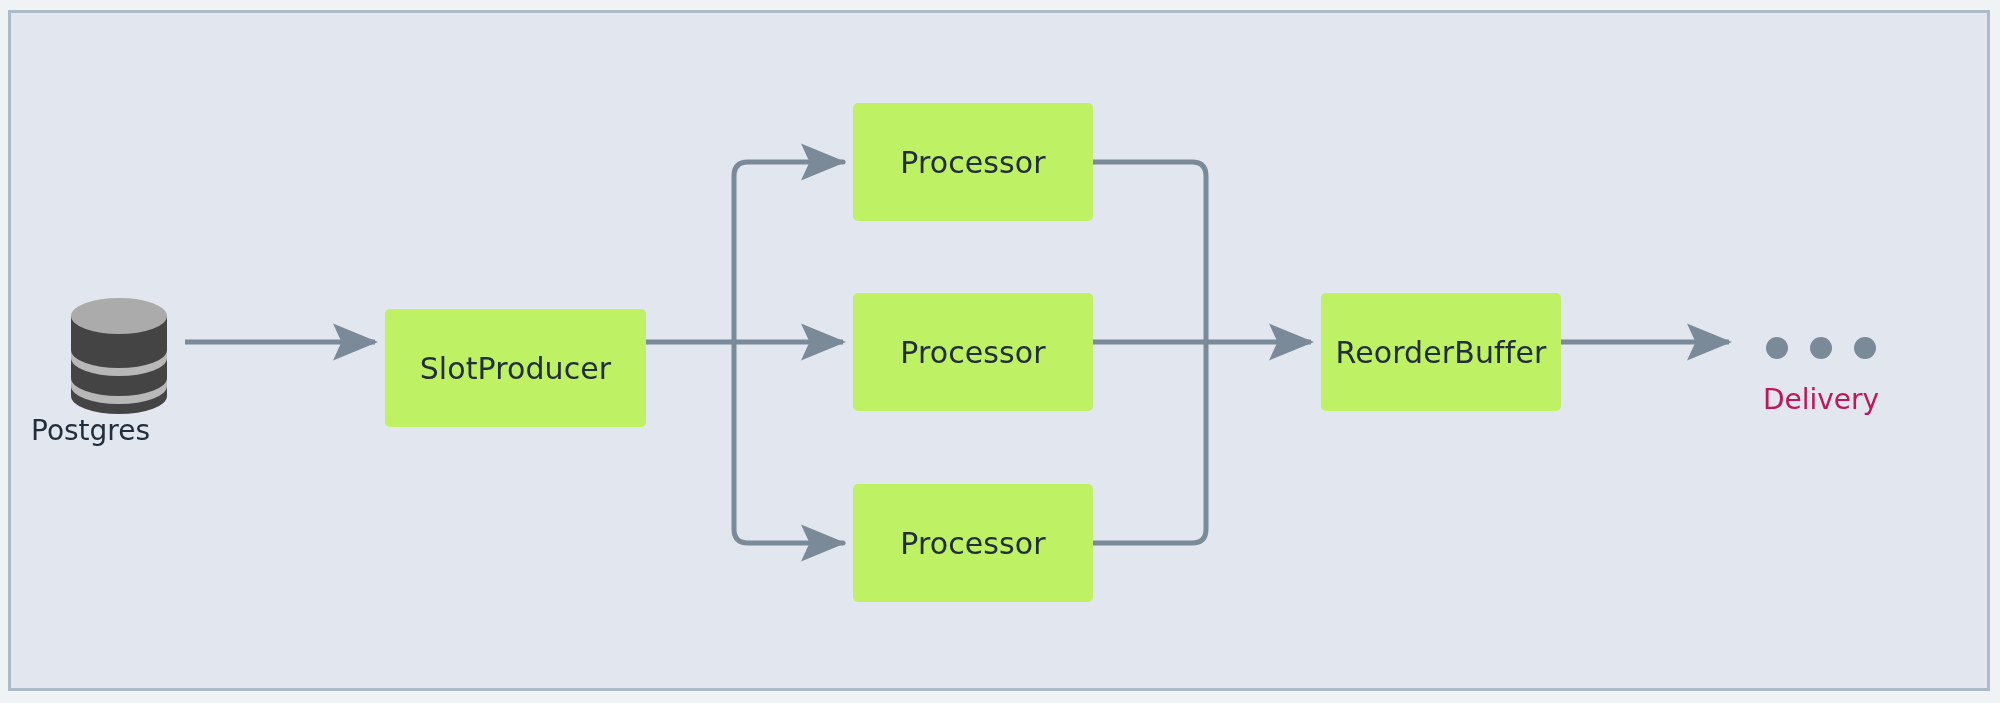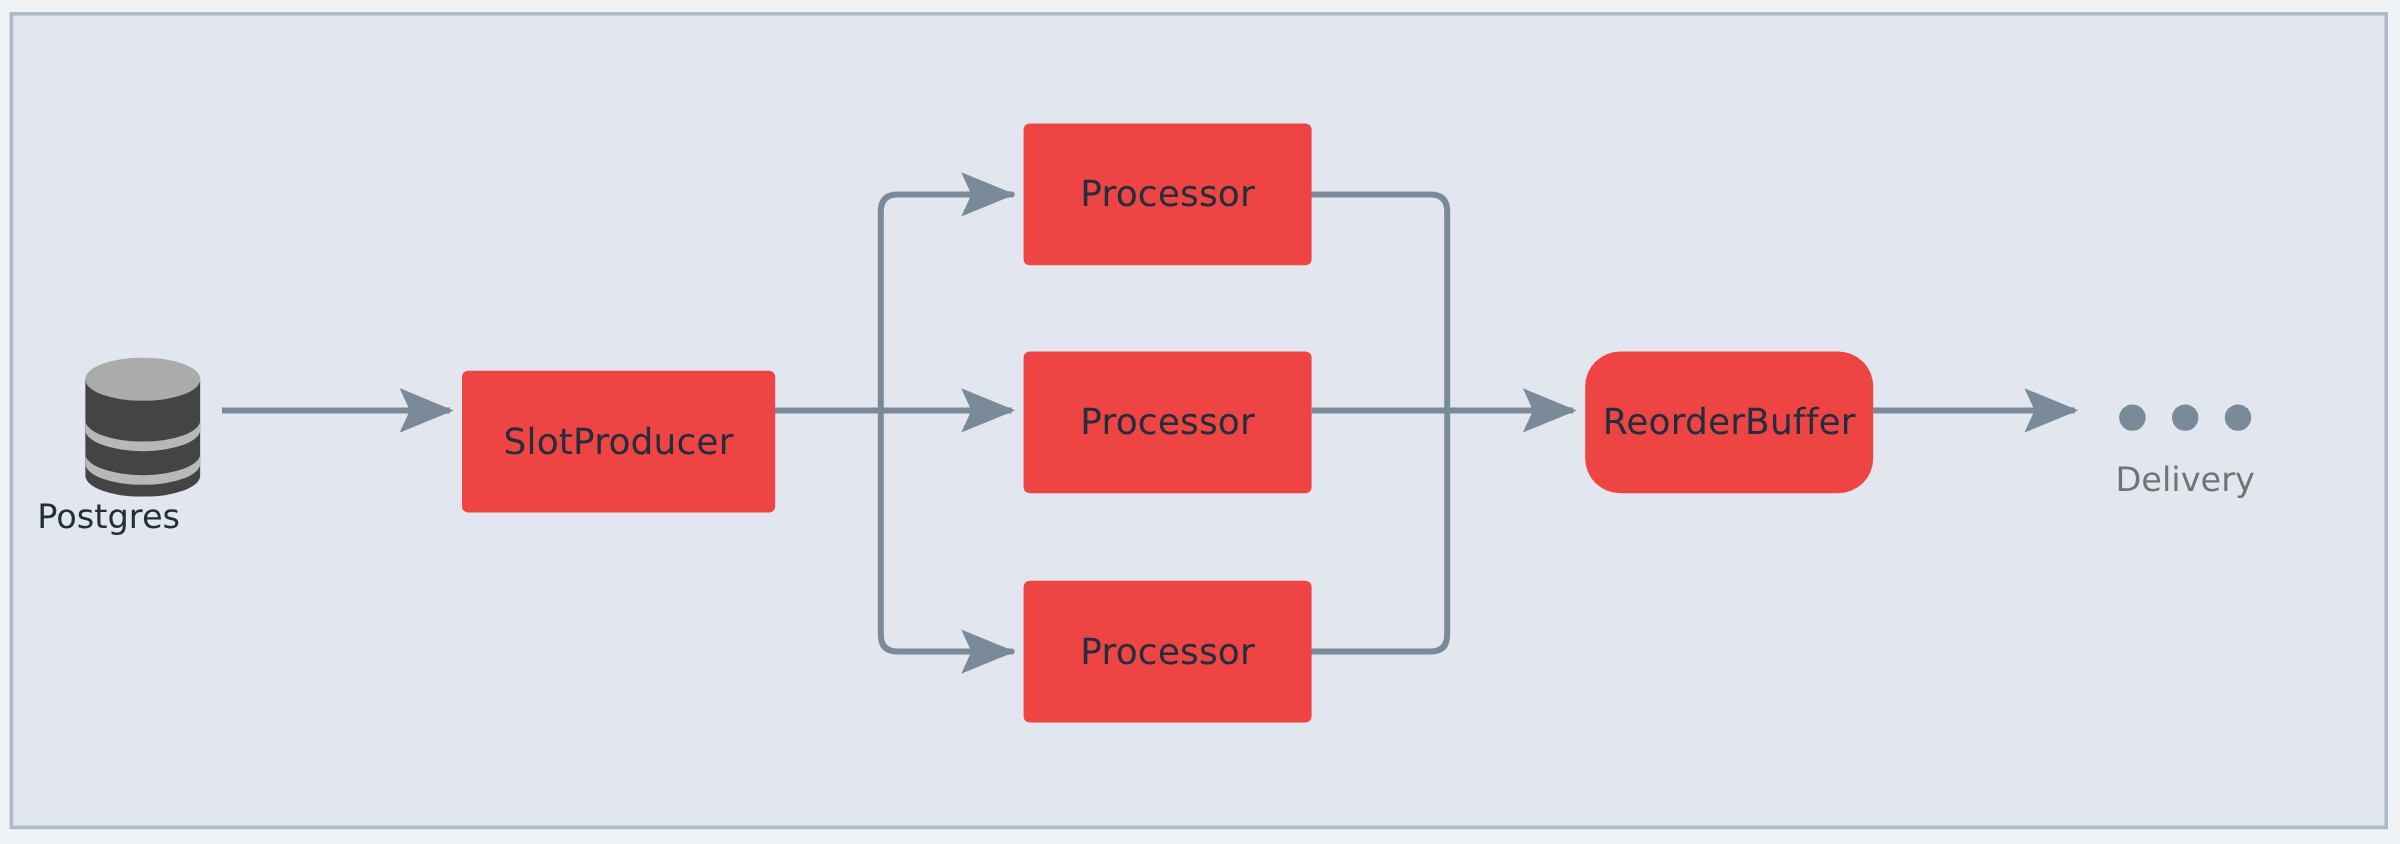--- a/index.html
+++ b/index.html
@@ -30,21 +30,21 @@
   }
   svg.wires {
     position: absolute;
     left: 0; top: 0;
     width: 1982px;
     height: 681px;
     overflow: visible;
   }
   .node-box {
     position: absolute;
-    background: #ef4444;
+    background: #bef264;
     border-radius: 5px;
     display: flex;
     align-items: center;
     justify-content: center;
     color: #232e3c;
     font-size: 30px;
     letter-spacing: 0.1px;
     box-sizing: border-box;
   }
   .node-label {
@@ -63,21 +63,20 @@
     height: 118px;
   }
   #processor-box-0 { top: 90px; }
   #processor-box-1 { top: 280px; }
   #processor-box-2 { top: 471px; }
   #reorderbuffer-box {
     left: 1310px;
     top: 280px;
     width: 240px;
     height: 118px;
-    border-radius: 29px;
   }
   
   #postgres-group {
     position: absolute;
     left: 20px;
     top: 275px;
     width: 200px;
     height: 140px;
   }
   #db-icon {
@@ -121,21 +120,21 @@
     height: 22px;
     border-radius: 50%;
     background: #7b8a99;
   }
   #delivery-caption {
     position: absolute;
     left: 0;
     top: 48px;
     width: 220px;
     text-align: center;
-    color: #737373;
+    color: #be185d;
     font-size: 28px;
     line-height: 1.33;
   }
 </style>
 </head>
 <body>
 
 <div id="diagram-frame">
   <div class="canvas">
 

